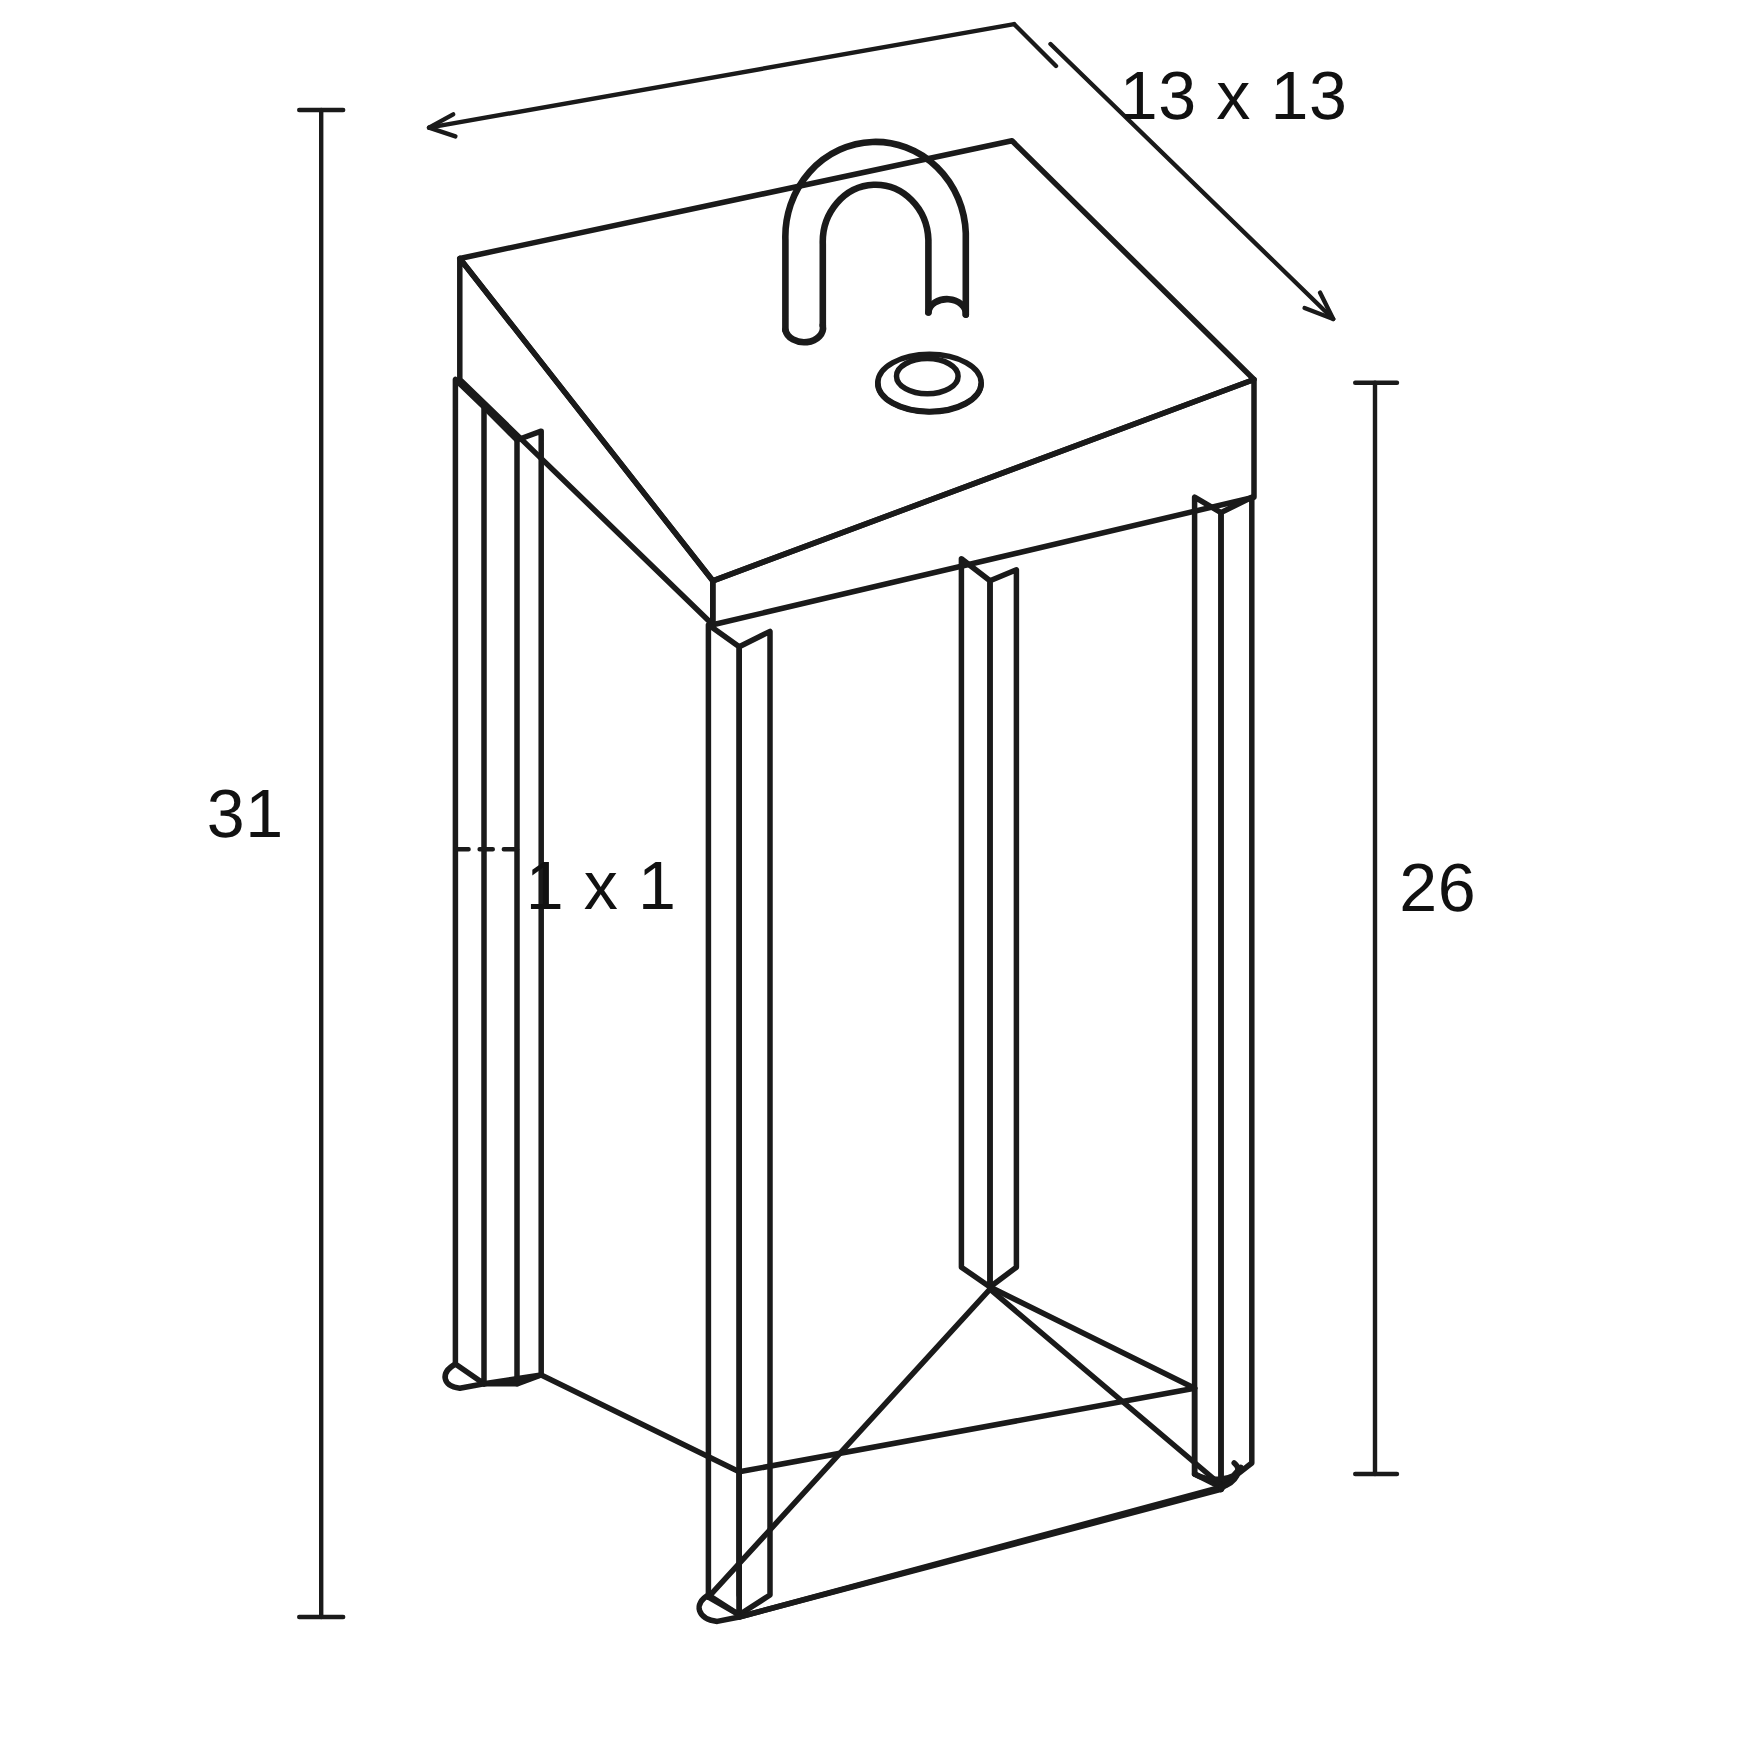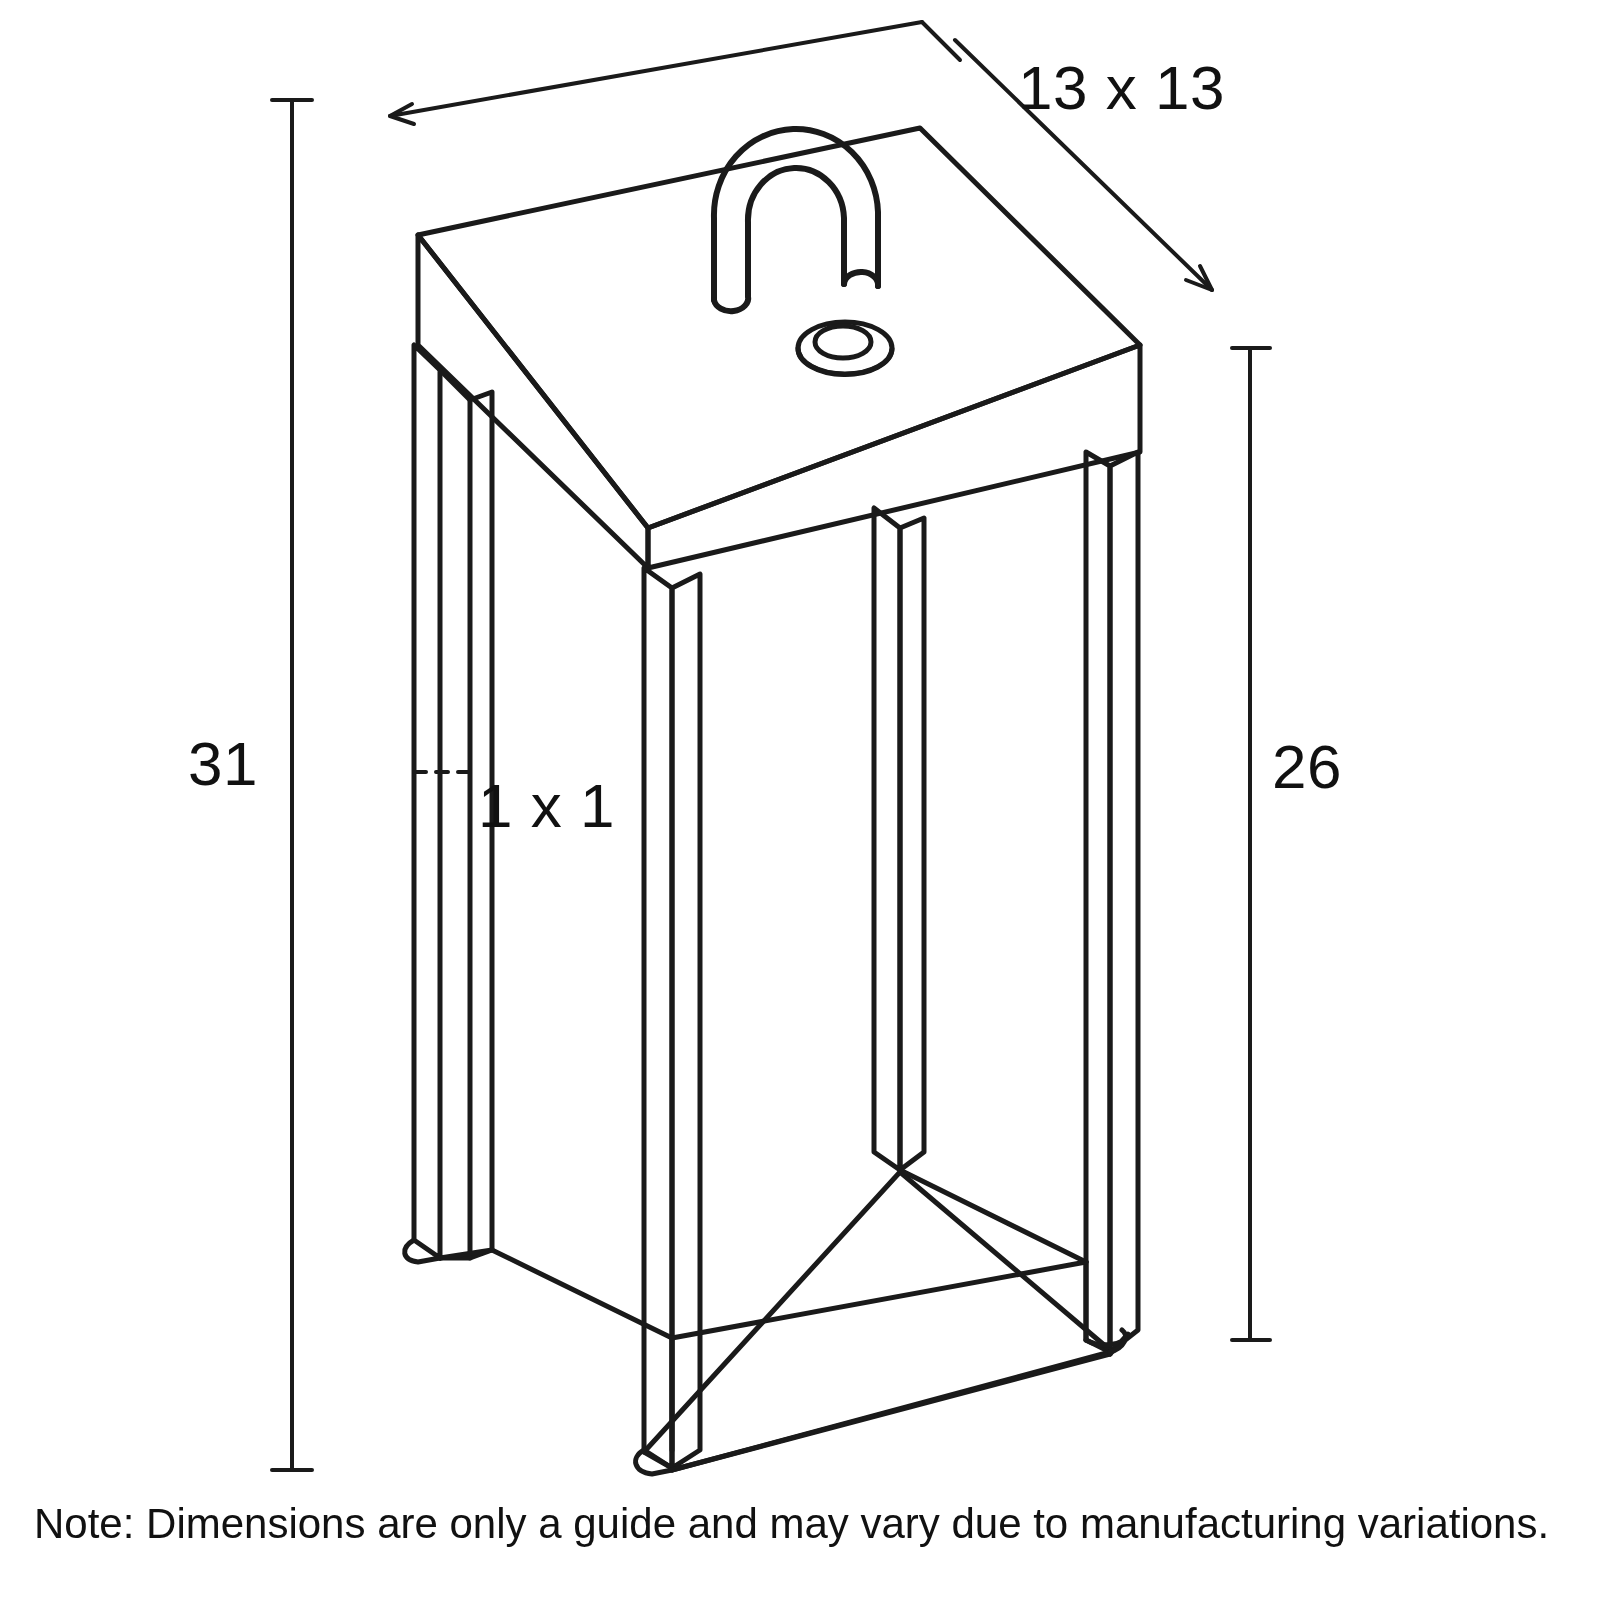--- a/index.html
+++ b/index.html
@@ -25,22 +25,22 @@
   .dim-label {
     position: absolute;
     font-family: "Liberation Sans", sans-serif;
     font-size: 62px;
     font-weight: 400;
     color: #111111;
     white-space: nowrap;
     letter-spacing: 0.5px;
   }
   #label-depth  { left: 1018px; top: 52px; }
-  #label-height-total { left: 188px; top: 728px; }
-  #label-height-body  { left: 1272px; top: 731px; }
+  #label-height-total { left: 188px; top: 705px; }
+  #label-height-body  { left: 1272px; top: 772px; }
   #label-profile { left: 478px; top: 738px; margin-top: 32px; }
   #footer-note {
     position: absolute;
     left: 34px;
     top: 1500px;
     width: 1540px;
     font-family: "Liberation Sans", sans-serif;
     font-size: 42px;
     font-weight: 400;
     color: #111111;
@@ -132,15 +132,14 @@
   </svg>
 
   <div class="dim-label" id="label-depth">13 x 13</div>
 
   <div class="dim-label" id="label-height-total">31</div>
 
   <div class="dim-label" id="label-height-body">26</div>
 
   <div class="dim-label" id="label-profile">1 x 1</div>
 
-  <div id="footer-note">Note: Dimensions are only a guide and may vary due to manufacturing variations.</div>
 
 </div>
 
 </body></html>

